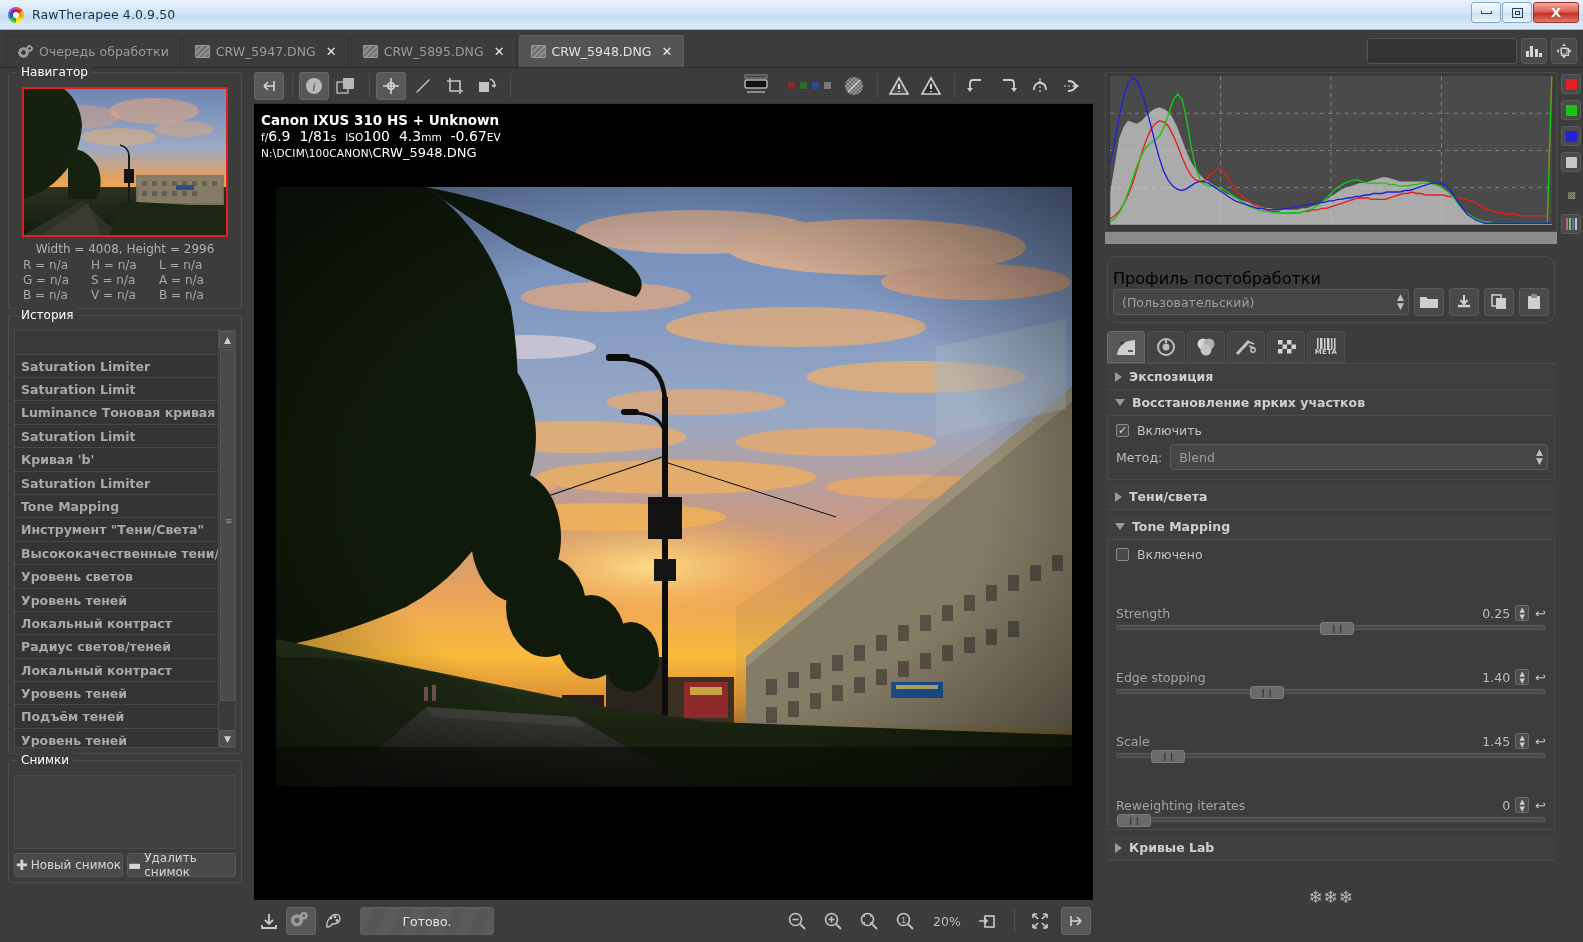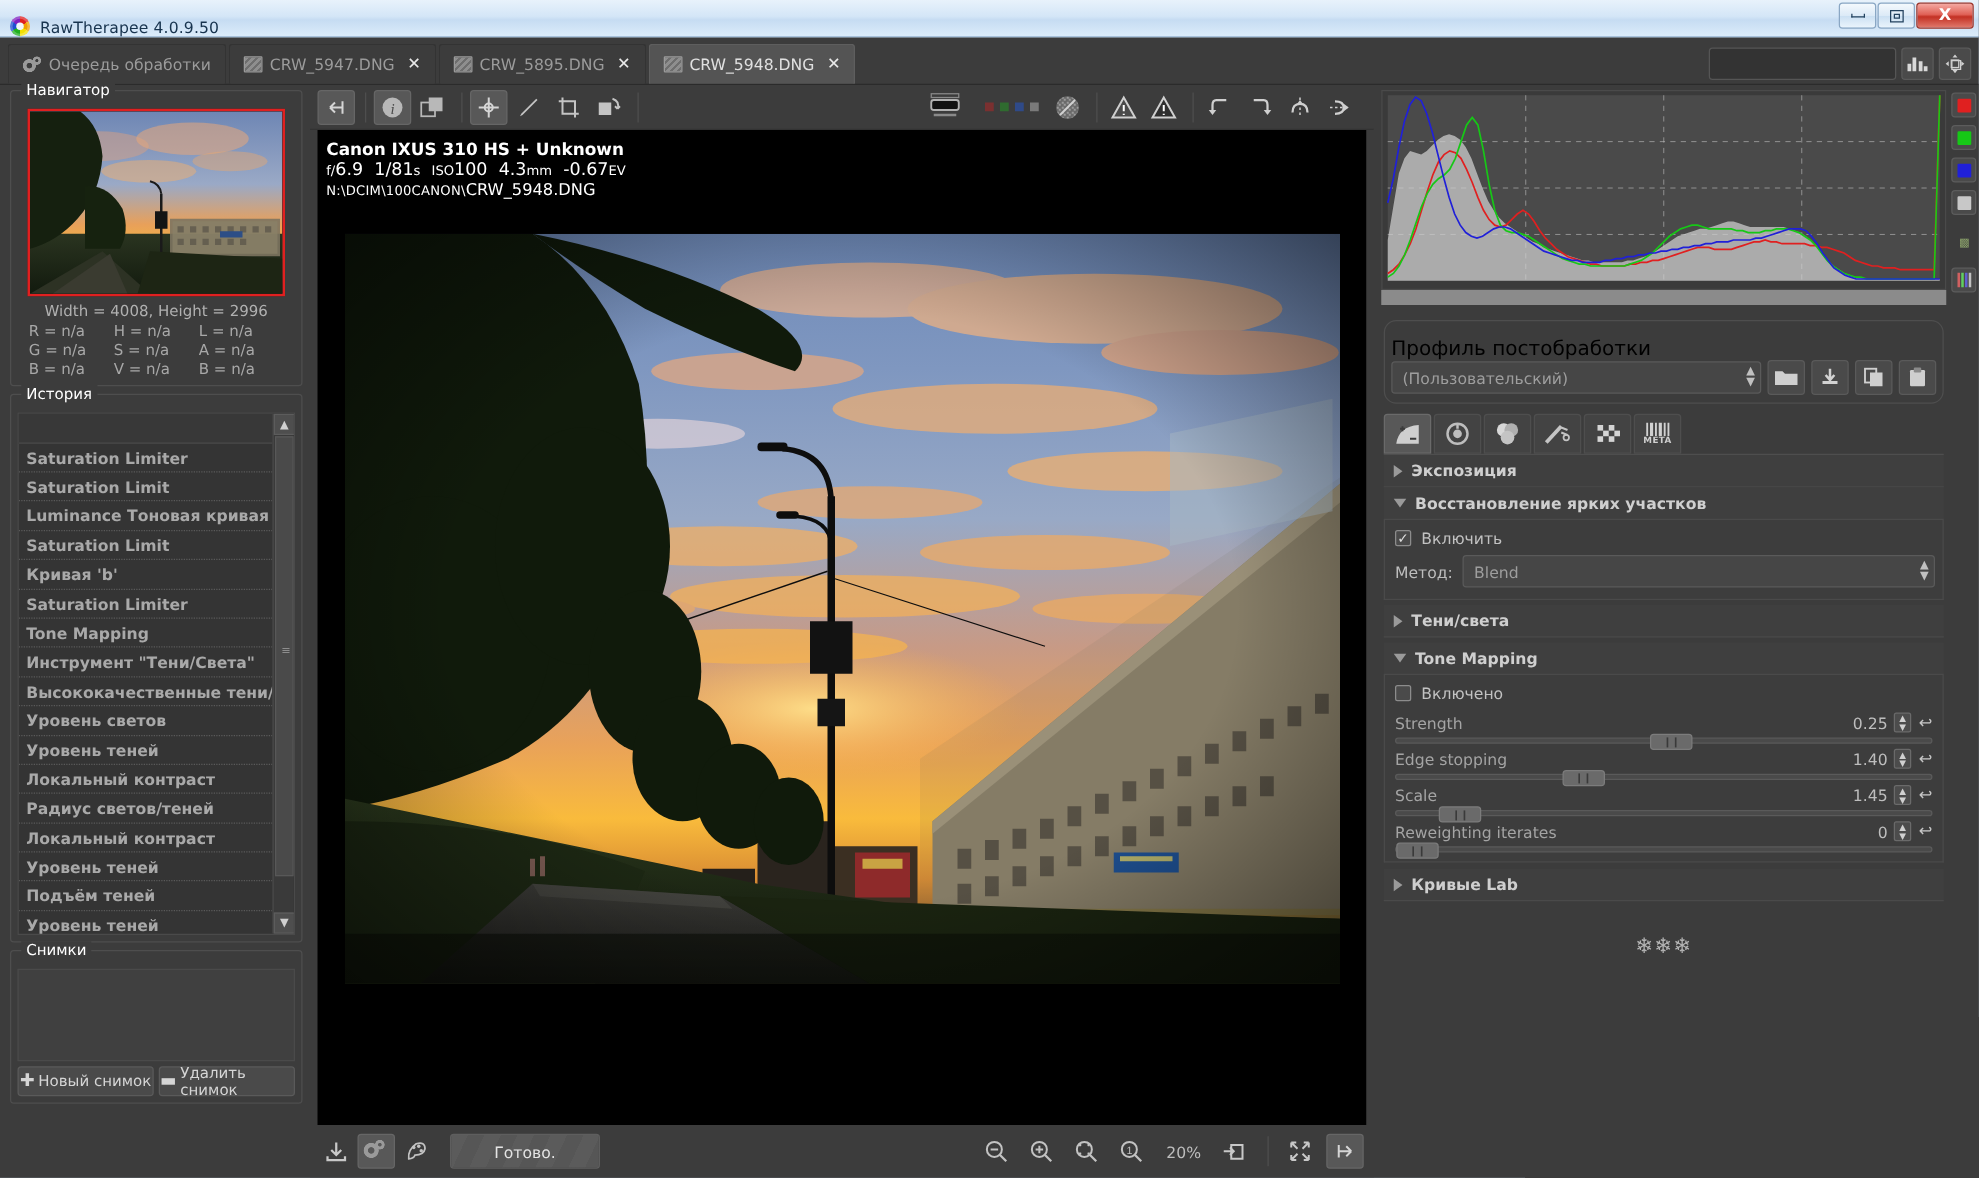--- a/index.html
+++ b/index.html
@@ -14,21 +14,21 @@
     width: 1583px; height: 942px;
     background: linear-gradient(to bottom, #cfe3f5 0%, #d8eaf8 40%, #c3dcf0 100%);
     padding: 0;
   }
 
   
   .titlebar {
     position: absolute; left: 0; top: 0; width: 1583px; height: 30px;
     background: linear-gradient(to bottom, #e8f2fb 0%, #d4e6f7 45%, #c6dcf2 55%, #dcecfa 100%);
     border-bottom: 1px solid #9ab7d4;
-    display: flex; align-items: flex-end;
+    display: flex; align-items: center;
   }
   .tb-logo {
     width: 16px; height: 16px; margin-left: 8px; border-radius: 50%;
     background: conic-gradient(#e02020 0deg 60deg, #f0a000 60deg 120deg, #f3e000 120deg 180deg,
                                #20b020 180deg 240deg, #2050d0 240deg 300deg, #8020c0 300deg 360deg);
     box-shadow: inset 0 0 0 2px rgba(255,255,255,0.25);
     position: relative;
   }
   .tb-logo::after {
     content:""; position:absolute; left:5px; top:5px; width:6px; height:6px;
@@ -165,21 +165,21 @@
   }
   .exif .l1 { font-weight: bold; font-size: 13.5px; }
   .exif .l2 { font-size: 14px; }
   .exif .l2 .sm { font-size: 10.5px; }
   .exif .l3 { font-size: 13px; }
   .exif .l3 .sm { font-size: 10.5px; letter-spacing:.2px; }
   .photo { position: absolute; left: 22px; top: 83px; width: 796px; height: 600px; background:#050505;
            overflow: hidden; }
   .ed-bottom { height: 42px; background: #3c3c3c; display:flex; align-items:center; padding: 0 6px; }
   .status {
-    width: 120px; height: 28px; border: 1px solid #5e5e5e; border-radius: 3px;
+    width: 134px; height: 28px; border: 1px solid #5e5e5e; border-radius: 3px;
     background: repeating-linear-gradient(115deg,#5b5b5b 0 12px,#565656 12px 24px);
     display:flex;align-items:center;justify-content:center; color:#e4e4e4; font-size:12.5px; margin-left: 10px;
   }
   .zoomgrp { margin-left:auto; display:flex; align-items:center; gap: 4px; }
   .zoomlabel { color:#bdbdbd; font-size:12.5px; width:42px; text-align:center; }
 
   
   .rp-inner { width: 460px; padding: 2px 0 0 4px; display:flex; flex-direction:column; }
   .rp-side { width: 24px; padding-top: 6px; display:flex; flex-direction:column; align-items:center; gap: 6px; }
   .chbtn { width: 20px; height: 20px; border: 1px solid #5c5c5c; border-radius: 3px; background:#4a4a4a;
@@ -203,21 +203,21 @@
               border-bottom:1px solid #4a4a4a; background:#3f3f3f; color:#cfcfcf; font-size:12.5px; font-weight:bold; }
   .tri { width:0;height:0; }
   .tri.right { border-left: 7px solid #9a9a9a; border-top:5px solid transparent; border-bottom:5px solid transparent; }
   .tri.down { border-top: 7px solid #9a9a9a; border-left:5px solid transparent; border-right:5px solid transparent; }
   .sec-body { border:1px solid #4a4a4a; border-top:none; background:#3d3d3d; padding: 5px 6px 7px 6px; }
   .chk-row { display:flex; align-items:center; gap: 8px; color:#c2c2c2; font-size:12.5px; padding: 2px 0 4px 2px; }
   .chkbox { width:13px;height:13px;border:1px solid #8c8c8c;background:#4a4a4a;border-radius:2px;
             display:flex;align-items:center;justify-content:center;color:#ddd;font-size:11px; }
   .method-row { display:flex; align-items:center; gap:8px; padding: 2px 0 2px 2px; }
   .method-label { color:#bdbdbd; font-size:12.5px; }
-  .slider-row { padding: 4px 2px 0 2px; }
+  .slider-row { padding: 4px 2px 0 2px; margin-top: 35px; }
   .slider-top { display:flex; align-items:center; }
   .slider-name { color:#a4a4a4; font-size:12.5px; flex:1; }
   .slider-val { color:#bdbdbd; font-size:12.5px; margin-right:5px; }
   .spin { width:14px;height:16px;border:1px solid #6a6a6a;border-radius:2px;background:#4c4c4c;color:#d0d0d0;
           font-size:7px;line-height:7px;text-align:center;padding-top:1px; }
   .reset { margin-left:6px; color:#c6c6c6; font-size:13px; }
   .track { height: 5px; background:#4a4a4a; border:1px solid #5a5a5a; border-radius:3px; margin-top:4px;
            position:relative; }
   .knob { position:absolute; top:-4px; width:34px; height:13px; background:#6a6a6a; border:1px solid #7c7c7c;
           border-radius:3px; display:flex; align-items:center; justify-content:center; color:#3a3a3a; font-size:8px; }

